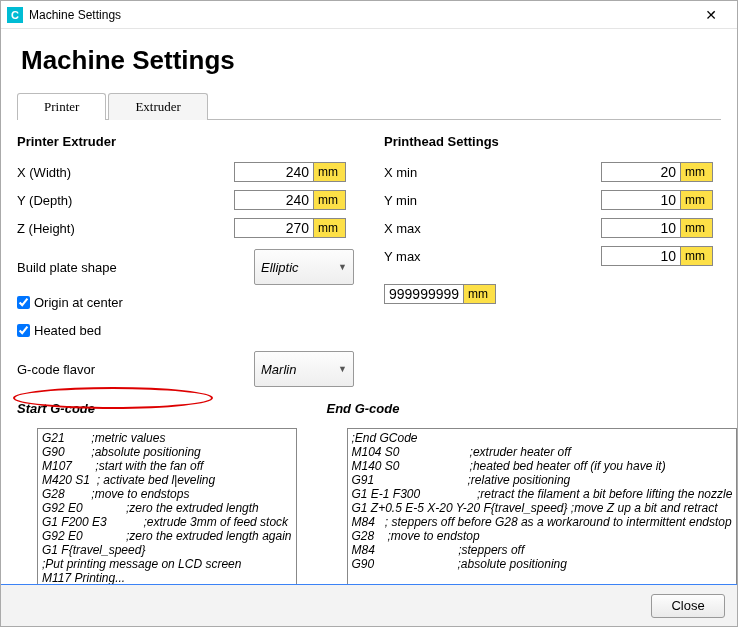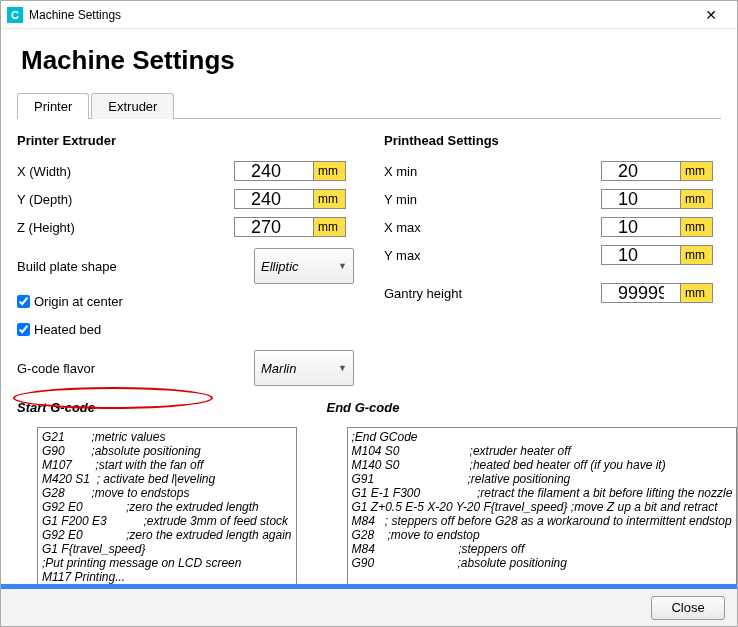--- a/index.html
+++ b/index.html
@@ -45,29 +45,30 @@
     font-size: 26px;
     font-weight: 600;
     margin: 16px 20px 16px 20px;
   }
   .tabs {
     display: flex;
     margin: 0 16px;
     border-bottom: 1px solid #bbb;
   }
   .tab {
-    padding: 5px 16px;
+    padding: 5px 26px;
     border: 1px solid #bbb;
     border-bottom: none;
     background: #f5f5f5;
     margin-right: 2px;
     cursor: pointer;
     border-radius: 3px 3px 0 0;
     position: relative;
     top: 1px;
+    font-family: Liberation Serif, serif;
   }
   .tab.active { background: #fff; }
   .content {
     display: flex;
     padding: 14px 16px 0 16px;
     gap: 30px;
   }
   .col { flex: 1; }
   .section-title { font-weight: bold; margin-bottom: 12px; }
   .row {
@@ -79,22 +80,23 @@
   .row-label { flex: 1; }
   .field {
     display: flex;
     align-items: center;
     width: 120px;
   }
   .field input[type=text] {
     width: 80px;
     height: 20px;
     border: 1px solid #888;
-    padding: 1px 16px;
-    font-size: 18px;
+    padding: 1px 4px;
+    font-size: 14px;
+    text-align: right;
   }
   .unit {
     width: 32px;
     font-size: 12px;
     padding-left: 4px;
     border: 1px solid #888;
     border-left: none;
     height: 20px;
     line-height: 18px;
     background: #fde047;
@@ -142,21 +144,21 @@
   .gcode-box.end { overflow-x: scroll; overflow-y: auto; }
   .footer {
     position: absolute;
     bottom: 0; left: 0; right: 0;
     height: 42px;
     display: flex;
     align-items: center;
     justify-content: flex-end;
     padding: 0 12px;
     background: #f3f3f3;
-    border-top: 5px solid #3b82f6;
+    border-top: 1px solid #3b82f6;
   }
   .btn {
     min-width: 74px;
     height: 24px;
     border: 1px solid #999;
     border-radius: 3px;
     background: linear-gradient(#fdfdfd,#eaeaea);
     text-align: center;
     line-height: 22px;
     cursor: pointer;
@@ -266,21 +268,20 @@
     </div>
     <div class="row">
       <span class="row-label">Y max</span>
       <div class="field">
         <input type="text" value="10" style="">
         <span class="unit">mm</span>
       </div>
     </div>
 
     <div class="row" style="margin-top:16px;">
-      <span class="row-label">Gantry height</span>
       <div class="field">
         <input type="text" value="99999999999" style="">
         <span class="unit">mm</span>
       </div>
     </div>
   </div>
 </div>
 
 <div class="gcode">
   <div class="gcode-col">

